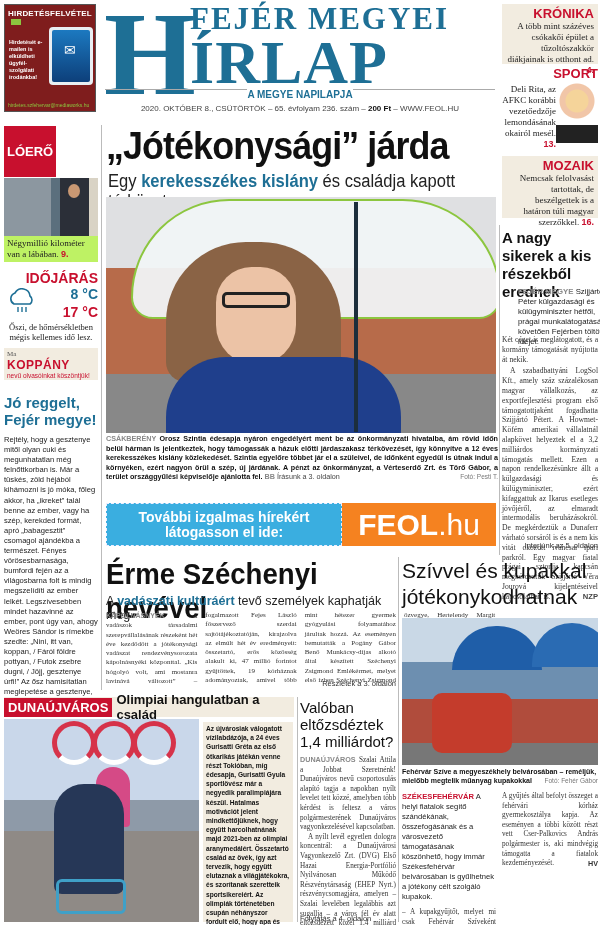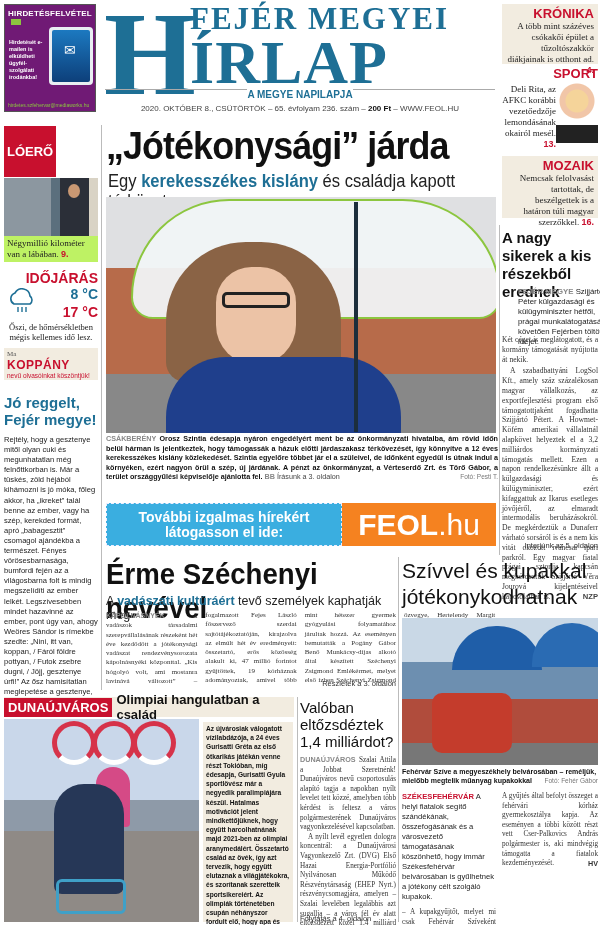--- a/index.html
+++ b/index.html
@@ -1,19 +1,19 @@
 <!DOCTYPE html>
 <html><head>
 <meta charset="utf-8">
 <style>
 *{box-sizing:border-box;margin:0;padding:0}
 body{width:600px;height:925px;background:#fff;font-family:"Liberation Serif",serif;color:#222;position:relative;overflow:hidden}
 .abs{position:absolute}
 
-#ad-box{left:4px;top:4px;width:92px;height:108px;background:#701a75;border:1px solid #555;overflow:hidden}
+#ad-box{left:4px;top:4px;width:92px;height:108px;background:#7f1d1d;border:1px solid #555;overflow:hidden}
 #ad-box .tag{position:absolute;left:3px;top:4px;font:bold 8px "Liberation Sans",sans-serif;color:#fff;letter-spacing:.2px}
 #ad-box .tag:after{content:"";display:inline-block;width:10px;height:6px;background:#8cc63f;margin-left:3px}
 #ad-box .tablet{position:absolute;left:44px;top:22px;width:44px;height:58px;background:#e9eef2;border-radius:4px;padding:3px}
 #ad-box .screen{width:100%;height:100%;background:linear-gradient(#1c79c0,#0d3f7a);border-radius:2px;position:relative}
 #ad-box .screen:before{content:"✉";color:#fff;position:absolute;left:12px;top:12px;font-size:14px}
 #ad-box .txt{position:absolute;left:4px;top:34px;width:40px;font:bold 5.5px/7px "Liberation Sans",sans-serif;color:#fff}
 #ad-box .mail{position:absolute;left:3px;bottom:3px;font:5px "Liberation Sans",sans-serif;color:#8cc63f}
 #logo-h{left:104px;top:0;font:bold 118px/110px "Liberation Serif",serif;color:#1e6f95;letter-spacing:-4px}
 #logo-top{left:190px;top:2px;font:bold 31px/34px "Liberation Serif",serif;color:#1e6f95;letter-spacing:2px}
 #logo-bottom{left:190px;top:32px;font:bold 62px/60px "Liberation Serif",serif;color:#1e6f95;letter-spacing:1px}

